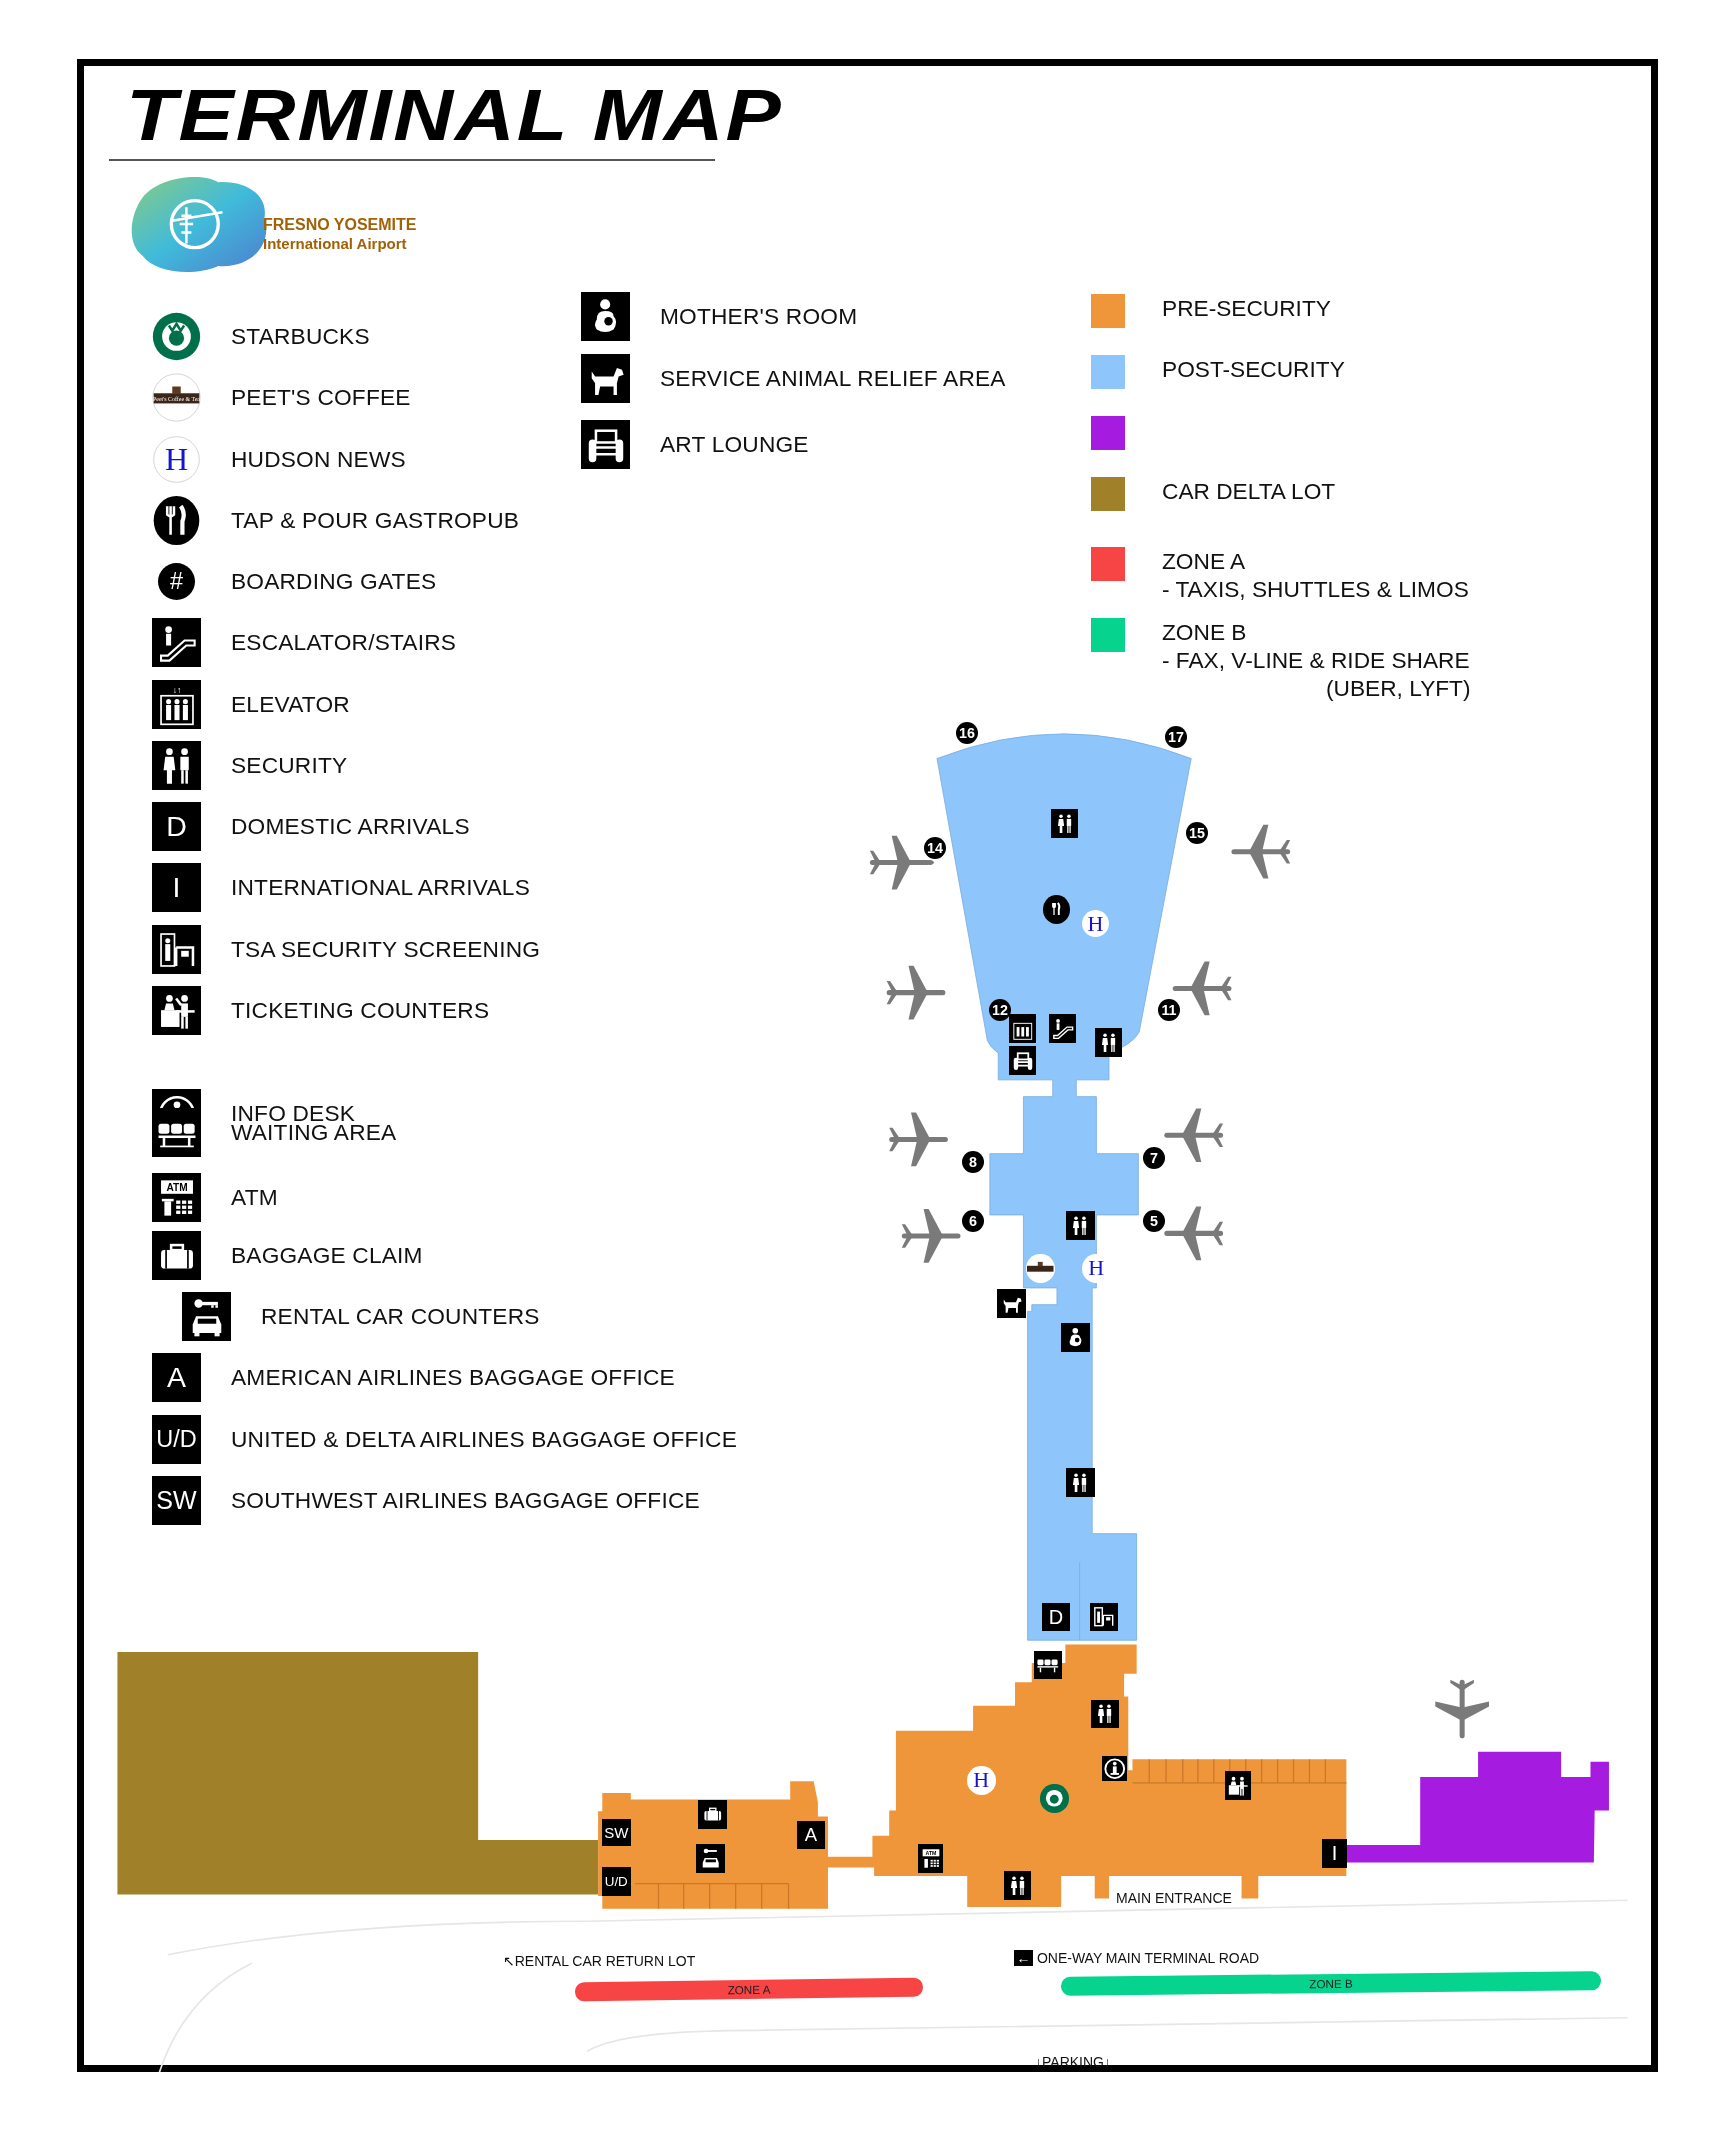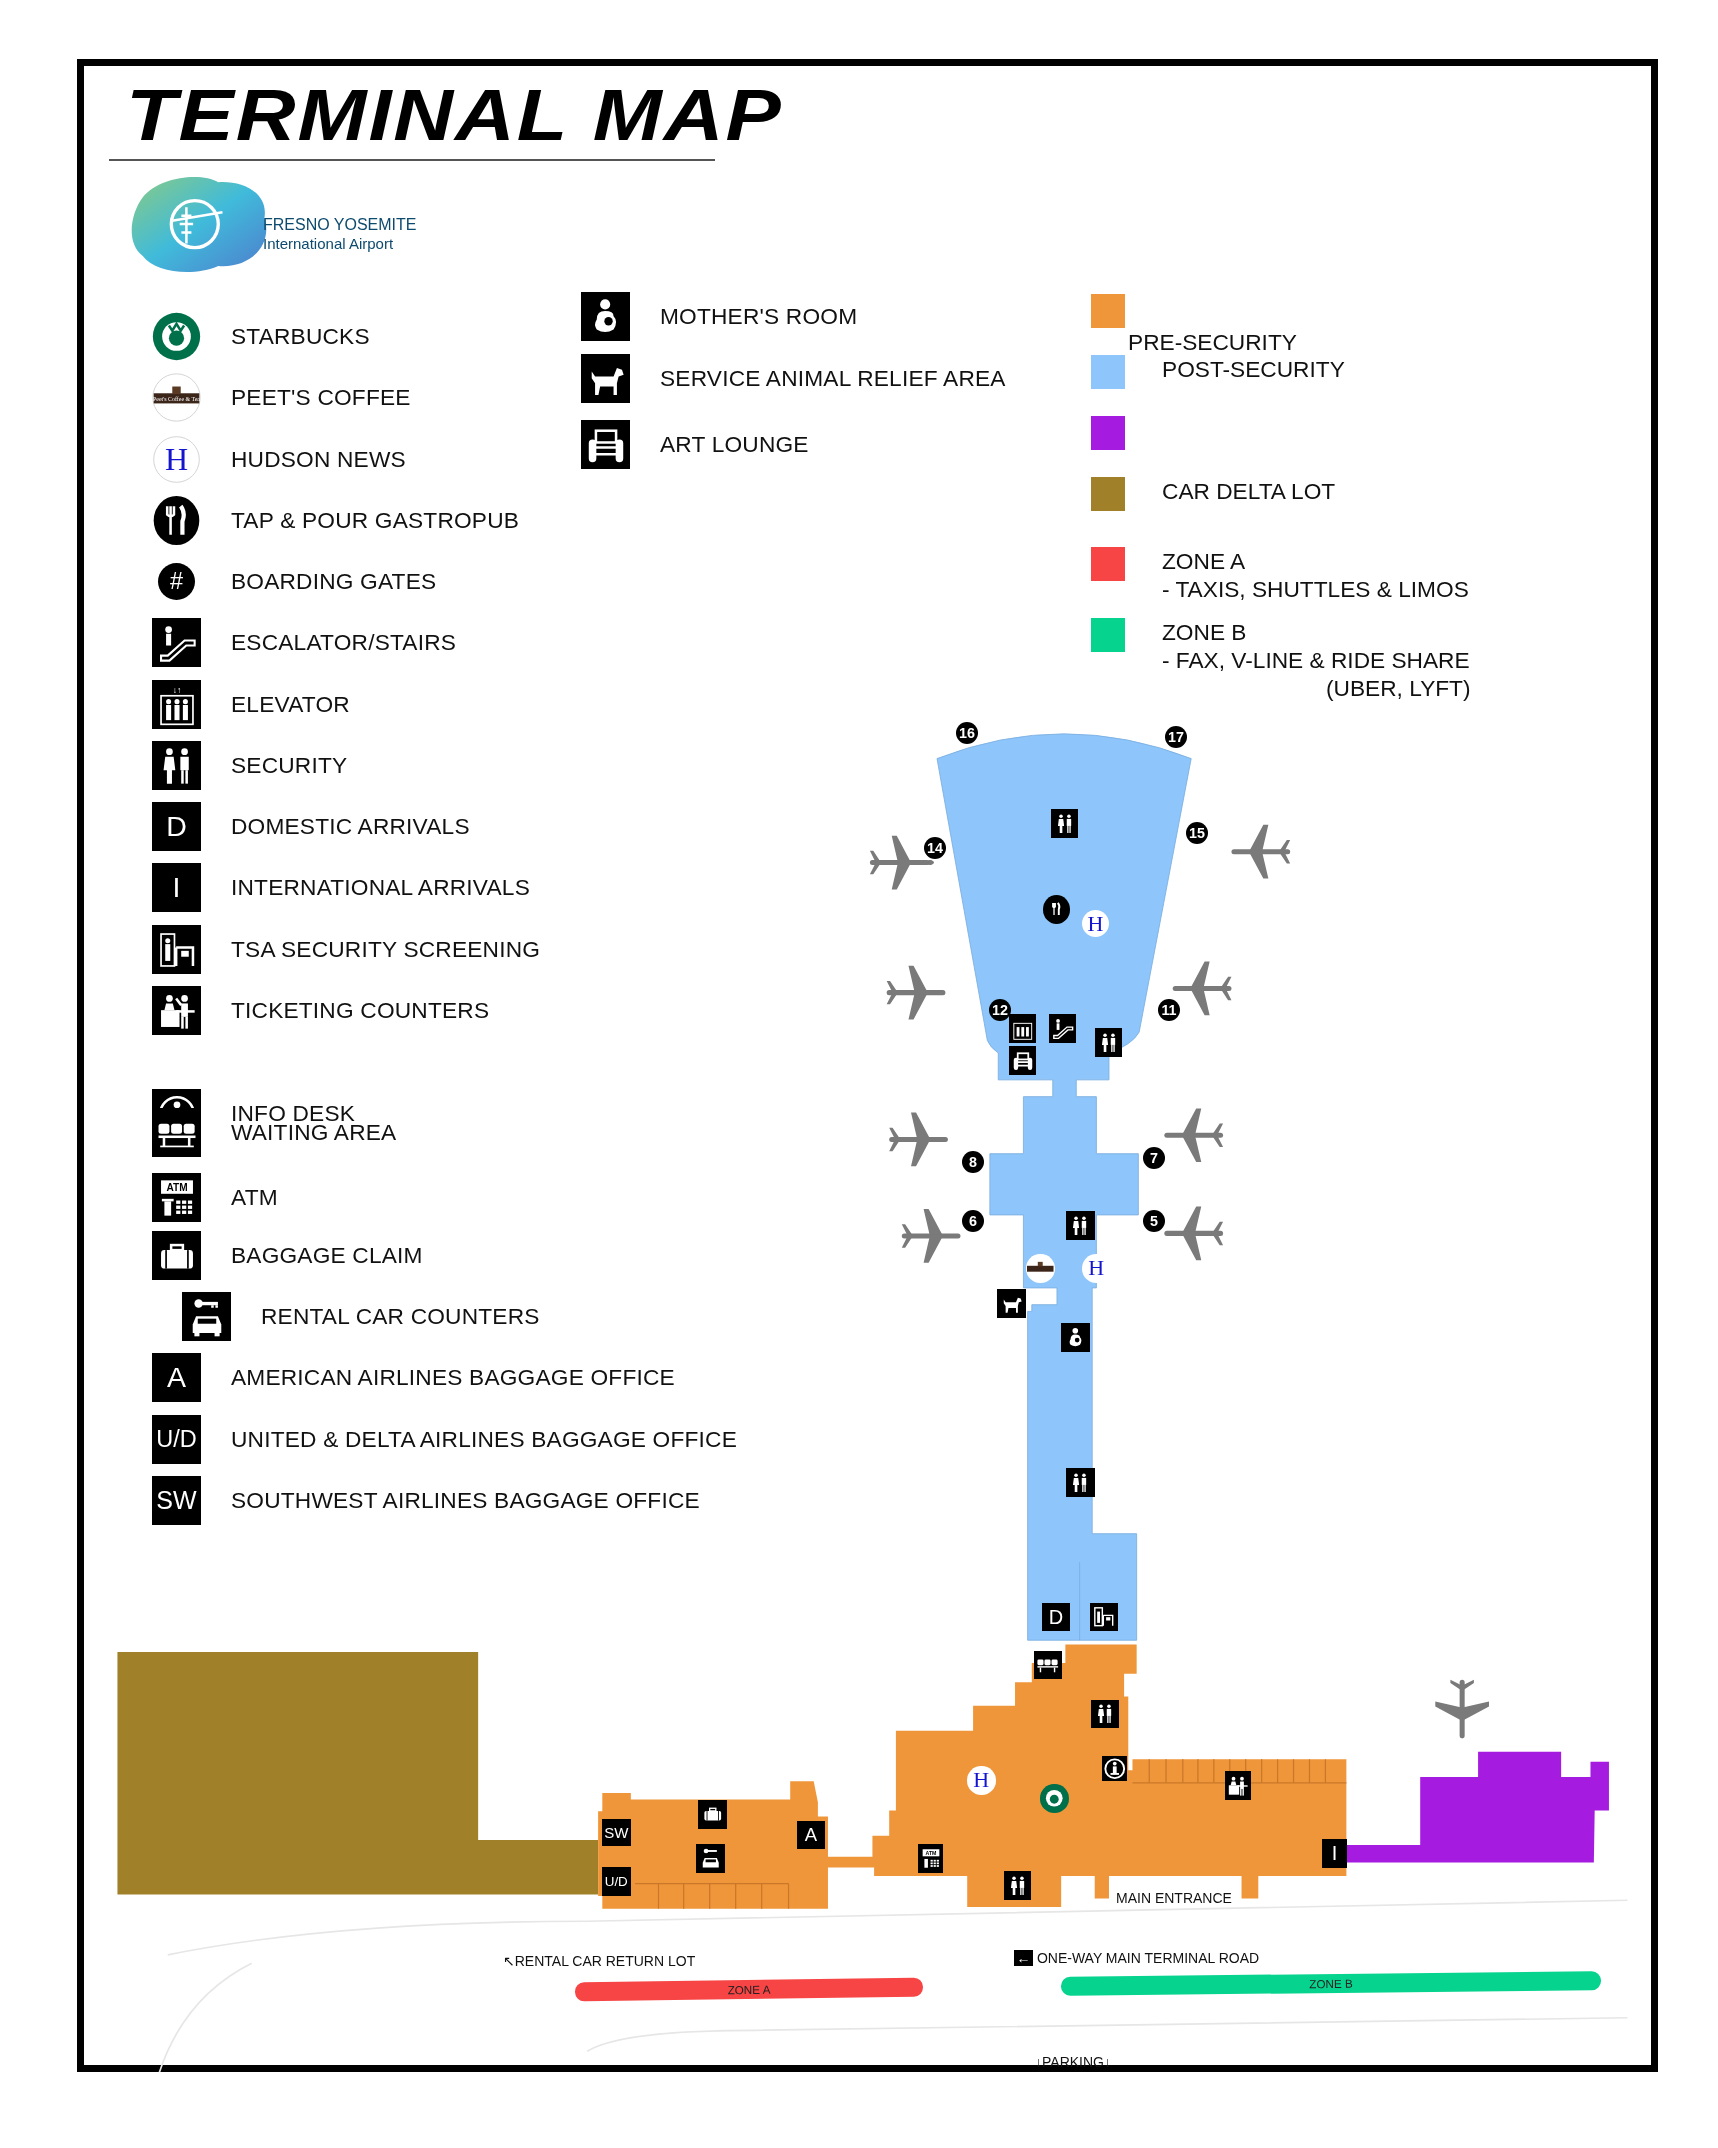--- a/index.html
+++ b/index.html
@@ -1,21 +1,21 @@
 <!DOCTYPE html>
 <html style="font-size:13.4px"><head>
 <meta charset="utf-8">
 <style>
   html,body{margin:0;padding:0;background:#fff;}
   body{width:1718px;height:2148px;position:relative;overflow:hidden;font-family:"Liberation Sans",sans-serif;color:#111;}
   .frame{position:absolute;left:77px;top:59px;width:1567px;height:1999px;border:7.6px solid #000;box-sizing:content-box;}
   .title{position:absolute;left:126px;top:74px;font-family:"Liberation Sans",sans-serif;font-weight:900;font-style:italic;font-size:72px;letter-spacing:1.7px;transform:scaleX(1.15);transform-origin:left top;color:#000;}
   .title-rule{position:absolute;left:109px;top:159px;width:606px;height:1.7px;background:#555;}
   .logo{position:absolute;left:126px;top:172px;width:151px;height:105px;}
-  .logo-text{position:absolute;left:263px;top:215px;color:#0c4a6e;font-weight:normal;font-size:16px;line-height:19.3px;}
+  .logo-text{position:absolute;left:263px;top:215px;color:#a16207;font-weight:bold;font-size:16px;line-height:19.3px;}
   .logo-text .l2{font-size:15px;}
   .leg{position:absolute;display:flex;align-items:center;}
   .leg .ic{width:49px;height:49px;display:flex;align-items:center;justify-content:center;flex:0 0 auto;}
   .leg .lbl{font-size:22.7px;margin-left:30px;white-space:nowrap;letter-spacing:0.2px;}
   .sq{width:49px;height:49px;background:#000;color:#fff;display:flex;align-items:center;justify-content:center;font-size:28.5px;}
   .circ{border-radius:50%;}
   .cleg{position:absolute;display:flex;}
   .cleg .swatch{width:34px;height:34px;flex:0 0 auto;}
   .cleg .txt{margin-left:37px;font-size:22.7px;line-height:28px;}
   .map{position:absolute;left:0;top:0;}
@@ -308,21 +308,21 @@
           <rect x="6" y="20" width="6" height="24" rx="3" fill="#fff"></rect>
           <rect x="38" y="20" width="6" height="24" rx="3" fill="#fff"></rect>
           <path d="M12 28 L38 28 M12 36 L38 36"></path>
         </svg>
     </div>
     <span class="lbl">ART LOUNGE</span>
   </div>
 </div>
 
 <div>
-  <div class="cleg" style="left:1091px;top:294px;flex-direction:column;">
+  <div class="cleg" style="left:1091px;top:294px;">
     <div class="swatch" style="background:#F0963A;"></div>
     <div class="txt">PRE-SECURITY</div>
   </div>
   <div class="cleg" style="left:1091px;top:355px;">
     <div class="swatch" style="background:#8EC5FA;"></div>
     <div class="txt">POST-SECURITY</div>
   </div>
   <div class="cleg" style="left:1091px;top:416px;">
     <div class="swatch" style="background:#A61BE0;"></div>
   </div>

